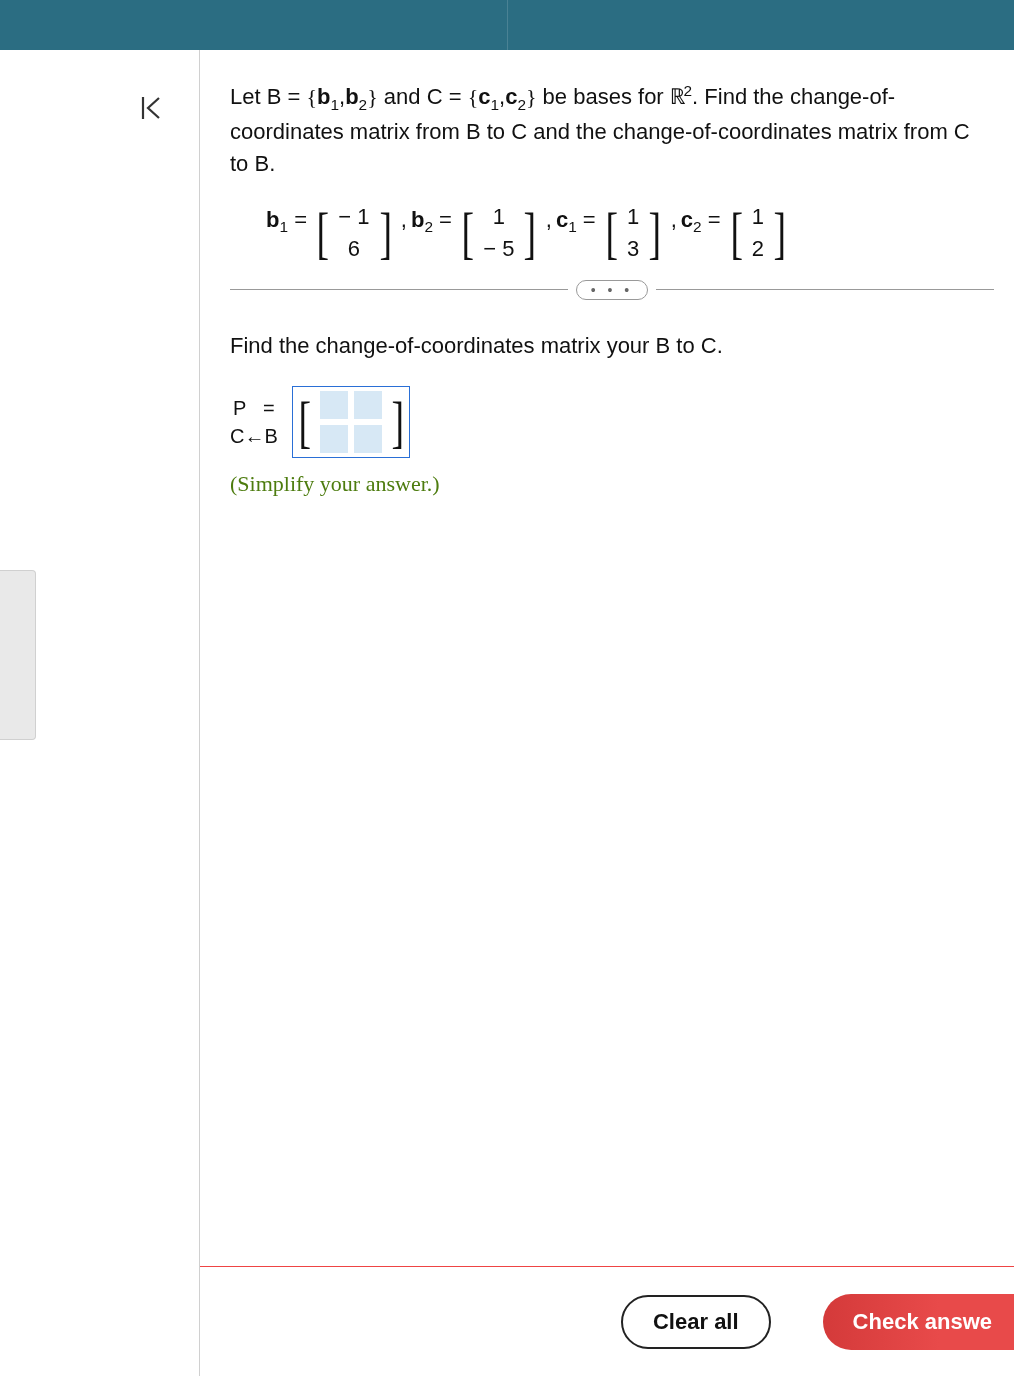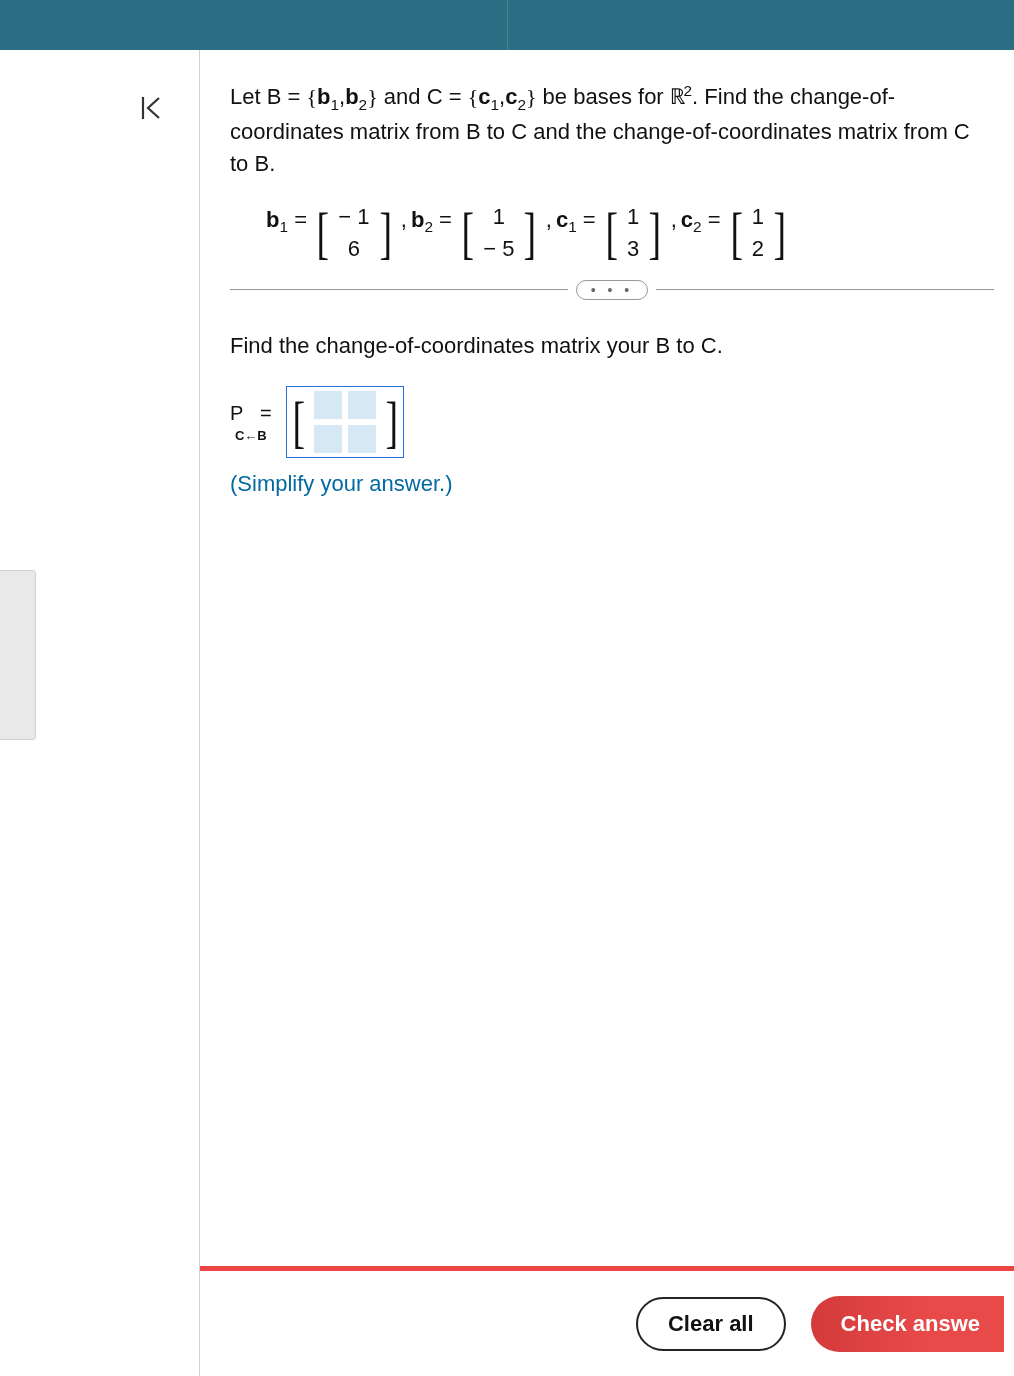--- a/index.html
+++ b/index.html
@@ -29,31 +29,31 @@
 
   .divider-row { display: flex; align-items: center; margin: 18px 0 30px 0; }
   .d-line { flex: 1; height: 1px; background: #999; }
   .d-pill { border: 1px solid #999; border-radius: 14px; padding: 2px 14px; margin: 0 8px; color: #666; font-size: 14px; letter-spacing: 4px; line-height: 1; cursor: pointer; }
 
   .subprompt { margin: 10px 0 24px 0; }
 
   .answer-row { display: flex; align-items: center; gap: 14px; margin-bottom: 10px; }
   .answer-label { display: flex; flex-direction: column; align-items: center; line-height: 1.4; font-size: 20px; }
   .answer-label .row1 { white-space: nowrap; }
-  .answer-label .row2 { font-size: 13px; font-weight: bold; }
+  .answer-label .row2 { font-size: 20px; }
   .arrow-left { font-family: Arial, sans-serif; }
 
   .answer-matrix { position: relative; }
   .answer-matrix-inner { display: inline-flex; align-items: center; border: 1.5px solid #2a6fd6; padding: 4px 2px; }
   .entry-grid { display: grid; grid-template-columns: 28px 28px; grid-template-rows: 28px 28px; gap: 6px; padding: 0 6px; }
   .entry { background: #d7e8f5; border: none; }
 
-  .simplify-note { color: #0369a1; margin-top: 6px; }
+  .simplify-note { color: #4d7c0f; margin-top: 6px; font-family: Liberation Serif, serif; }
 
-  .bottom-bar { position: absolute; left: 0; right: 0; bottom: 0; height: 110px; border-top: 5px solid #ef4444; display: flex; align-items: center; justify-content: flex-end; gap: 25px; padding-right: 12px; background: #fff; }
+  .bottom-bar { position: absolute; left: 0; right: 0; bottom: 0; height: 110px; border-top: 1px solid #ef4444; display: flex; align-items: center; justify-content: flex-end; gap: 52px; padding-right: 0; background: #fff; }
   .btn-clear { border: 2.5px solid #222; background: #fff; color: #111; font-weight: bold; font-size: 22px; padding: 12px 30px; border-radius: 30px; cursor: pointer; }
   .btn-check { background: linear-gradient(90deg, #d43a3a 0%, #e84a4a 60%); color: #fff; font-weight: bold; font-size: 22px; padding: 15px 24px 15px 30px; border: none; border-radius: 30px 0 0 30px; cursor: pointer; margin-right: -2px; }
 </style>
 </head>
 <body>
 
 <div class="top-bar">
   <div class="top-bar-divider"></div>
 </div>
 

